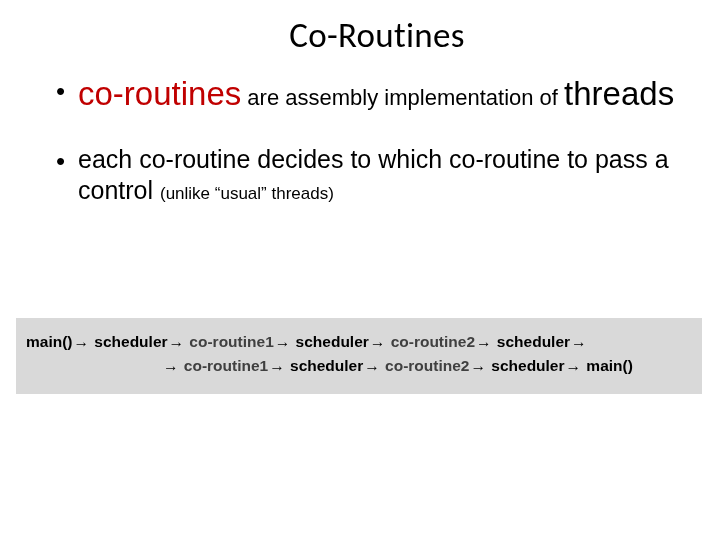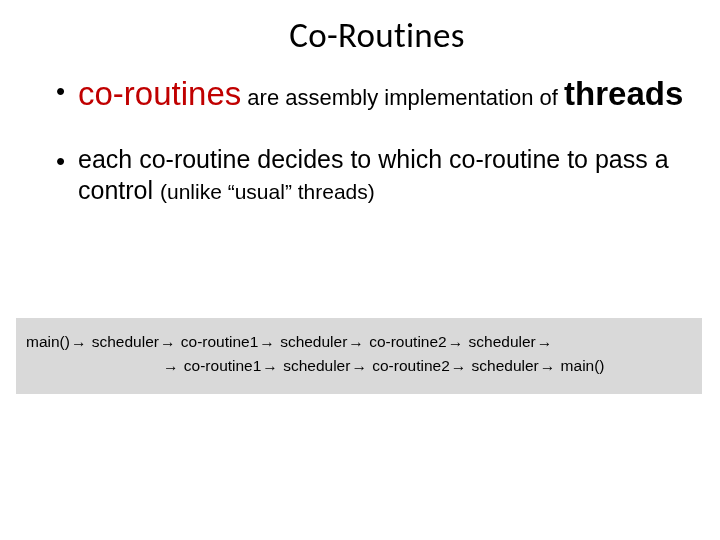--- a/index.html
+++ b/index.html
@@ -37,41 +37,41 @@
   }
   ul.body > li::before {
     content: "•";
     position: absolute;
     left: -22px;
     top: 0.08em;
     font-size: 26px;
   }
   .b1-co { color: #c00000; font-size: 33px; font-weight: 400; }
   .b1-txt { font-size: 22px; text-align: right; }
-  .b1-th { font-size: 33px; font-weight: 700; }
+  .b1-th { font-size: 33px; font-weight: 400; }
   .b2-main { font-size: 25px; }
-  .b2-paren { font-size: 21px; }
+  .b2-paren { font-size: 17px; }
 
   .box {
     position: absolute;
     left: 16px;
     right: 18px;
     top: 318px;
     background: #d9d9d9;
     padding: 12px 10px 16px 10px;
     box-sizing: border-box;
     color: #000;
   }
   .box-line1 {
     font-size: 15.5px;
     margin-bottom: 16px;
   }
   .seq { font-size: 15.5px; line-height: 1.55; }
-  .seq .b { font-weight: normal; text-align: right; }
-  .seq .g { font-weight: normal; color: #000000; }
+  .seq .b { font-weight: bold; text-align: right; }
+  .seq .g { font-weight: bold; color: #404040; }
   .arrow { display: inline-block; padding: 0 1px; }
   .indent2 { display: inline-block; width: 136px; }
 </style>
 </head>
 <body>
 
 <div class="slide">
 
   <div class="title">Co-Routines</div>
 

